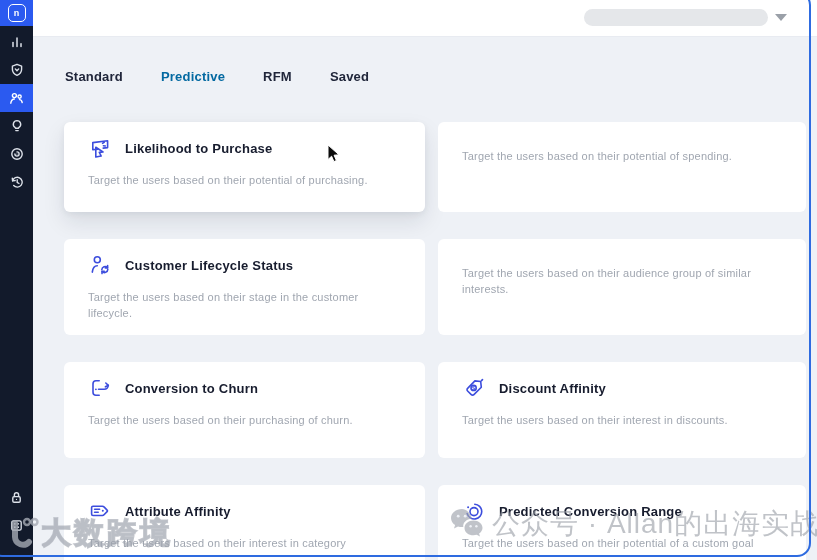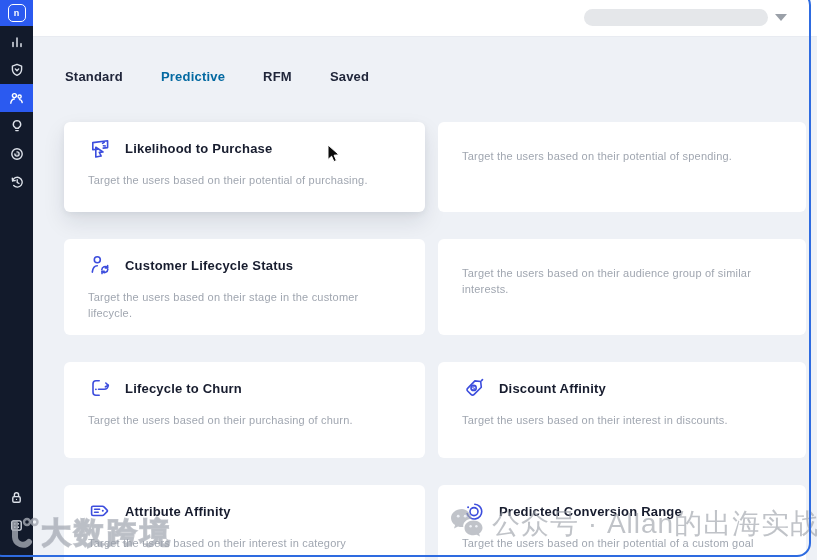--- a/index.html
+++ b/index.html
@@ -192,21 +192,21 @@
   <div class="card">
     <div class="card-head">
       <span class="cicon">
         <svg width="24" height="24" viewBox="0 0 24 24" fill="none" stroke="#3c4ddd" stroke-width="1.6" stroke-linecap="round" stroke-linejoin="round">
           <path d="M11.2 4.8 H8 a3 3 0 0 0 -3 3 v8.4 a3 3 0 0 0 3 3 h3.2"></path>
           <circle cx="7.9" cy="13.3" r="0.9" fill="#3c4ddd" stroke="none"></circle>
           <path d="M10.5 13.3 h5.6 c2.8 0 4 -1.7 4.2 -4"></path>
           <path d="M17.8 7 l2.5 2.3 -2.9 1.5"></path>
         </svg>
       </span>
-      <span class="card-title">Lifecycle to Churn</span>
+      <span class="card-title">Conversion to Churn</span>
     </div>
     <div class="card-desc">Target the users based on their purchasing of churn.</div>
   </div>
 
   <div class="card">
     <div class="card-head">
       <span class="cicon">
         <svg width="24" height="24" viewBox="0 0 24 24" fill="none" stroke="#3c4ddd" stroke-width="1.6" stroke-linecap="round" stroke-linejoin="round">
           <path d="M12.9 4.9 l5.8 .6 .6 5.8 -7.4 7.3 a1.8 1.8 0 0 1 -2.6 0 L5.6 15 a1.8 1.8 0 0 1 0 -2.6 Z"></path>
           <path d="M19.5 4.6 l1 -1"></path>

